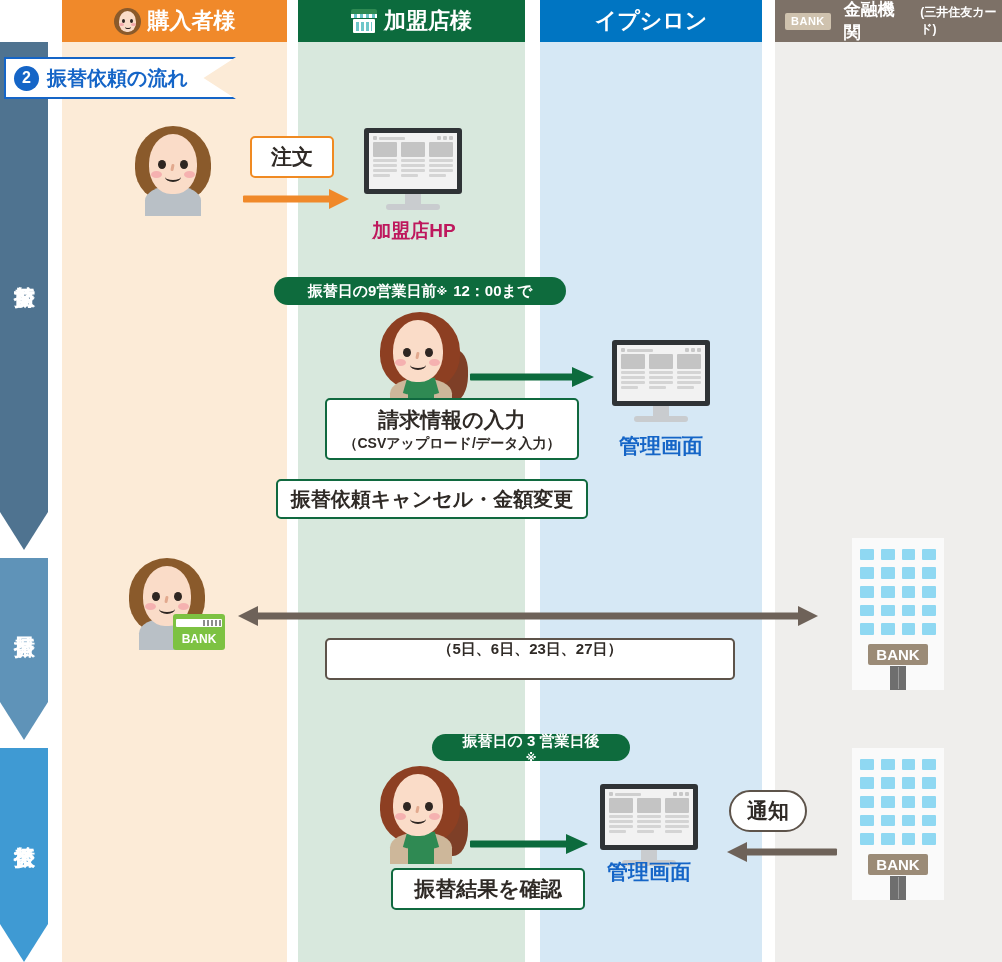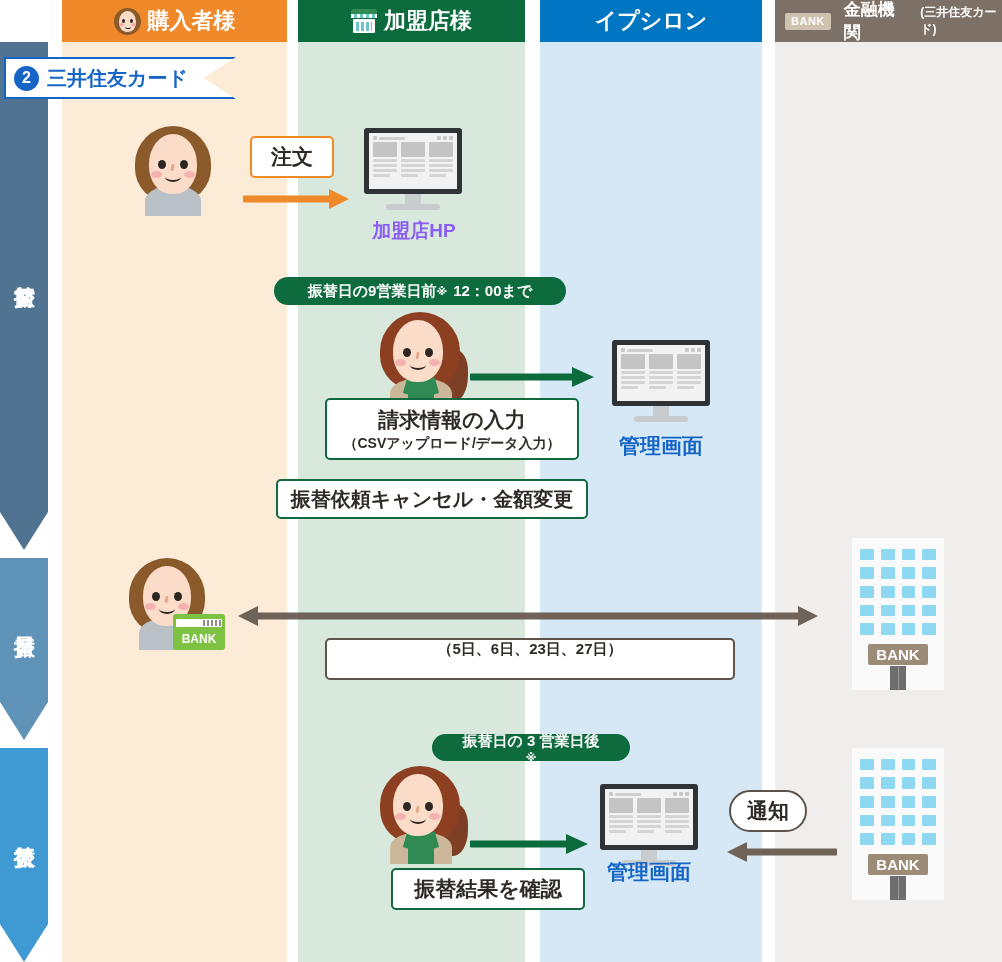--- a/index.html
+++ b/index.html
@@ -153,21 +153,21 @@
   </div>
 
   <div class="lane-head hdr-bank" style="left:775px;width:227px;background:#7d7167;">
     <span class="bank-chip">BANK</span>
     <span style="margin-left:6px;">金融機関</span>
     <span class="bank-sub">(三井住友カード)</span>
   </div>
 
   <div id="ribbon">
     <span class="num">2</span>
-    <span class="rtext">三井住友カード</span>
+    <span class="rtext">振替依頼の流れ</span>
   </div>
 
   <div class="person" style="left:131px;top:126px;width:84px;height:90px">
     <span class="p-hair" style="left:4px;top:0;width:76px;height:76px;background:#8a5a2b;"></span>
     <span class="p-body" style="left:14px;top:60px;width:56px;height:30px;background:#b9c0c6;"></span>
     <span class="p-face" style="left:18px;top:8px;width:48px;height:60px;"></span>
     <span class="p-eye" style="left:27px;top:34px;"></span>
     <span class="p-eye" style="left:49px;top:34px;"></span>
     <span class="p-nose" style="left:40px;top:38px;"></span>
     <span class="p-cheek" style="left:20px;top:45px;"></span>
@@ -219,21 +219,21 @@
               <div class="mon-line"></div>
               <div class="mon-line"></div>
               <div class="mon-line" style="width:70%"></div>
             </div>
       </div>
     </div>
       </div>
     <div class="mon-neck"></div>
       <div class="mon-base"></div>
   </div>
-  <div class="caption" style="left:354px;top:218px;width:120px;font-size:19px;color:#8b5cf6;">
+  <div class="caption" style="left:354px;top:218px;width:120px;font-size:19px;color:#be185d;">
     <span>加盟店HP</span>
   </div>
 
   <div class="pill" style="left:274px;top:277px;width:292px;height:28px;">
     <span>振替日の9営業日前</span>
     <span class="note">※</span>
     <span style="margin-left:6px">12：00まで</span>
   </div>
 
   <div class="person" style="left:374px;top:312px;width:104px;height:98px">

